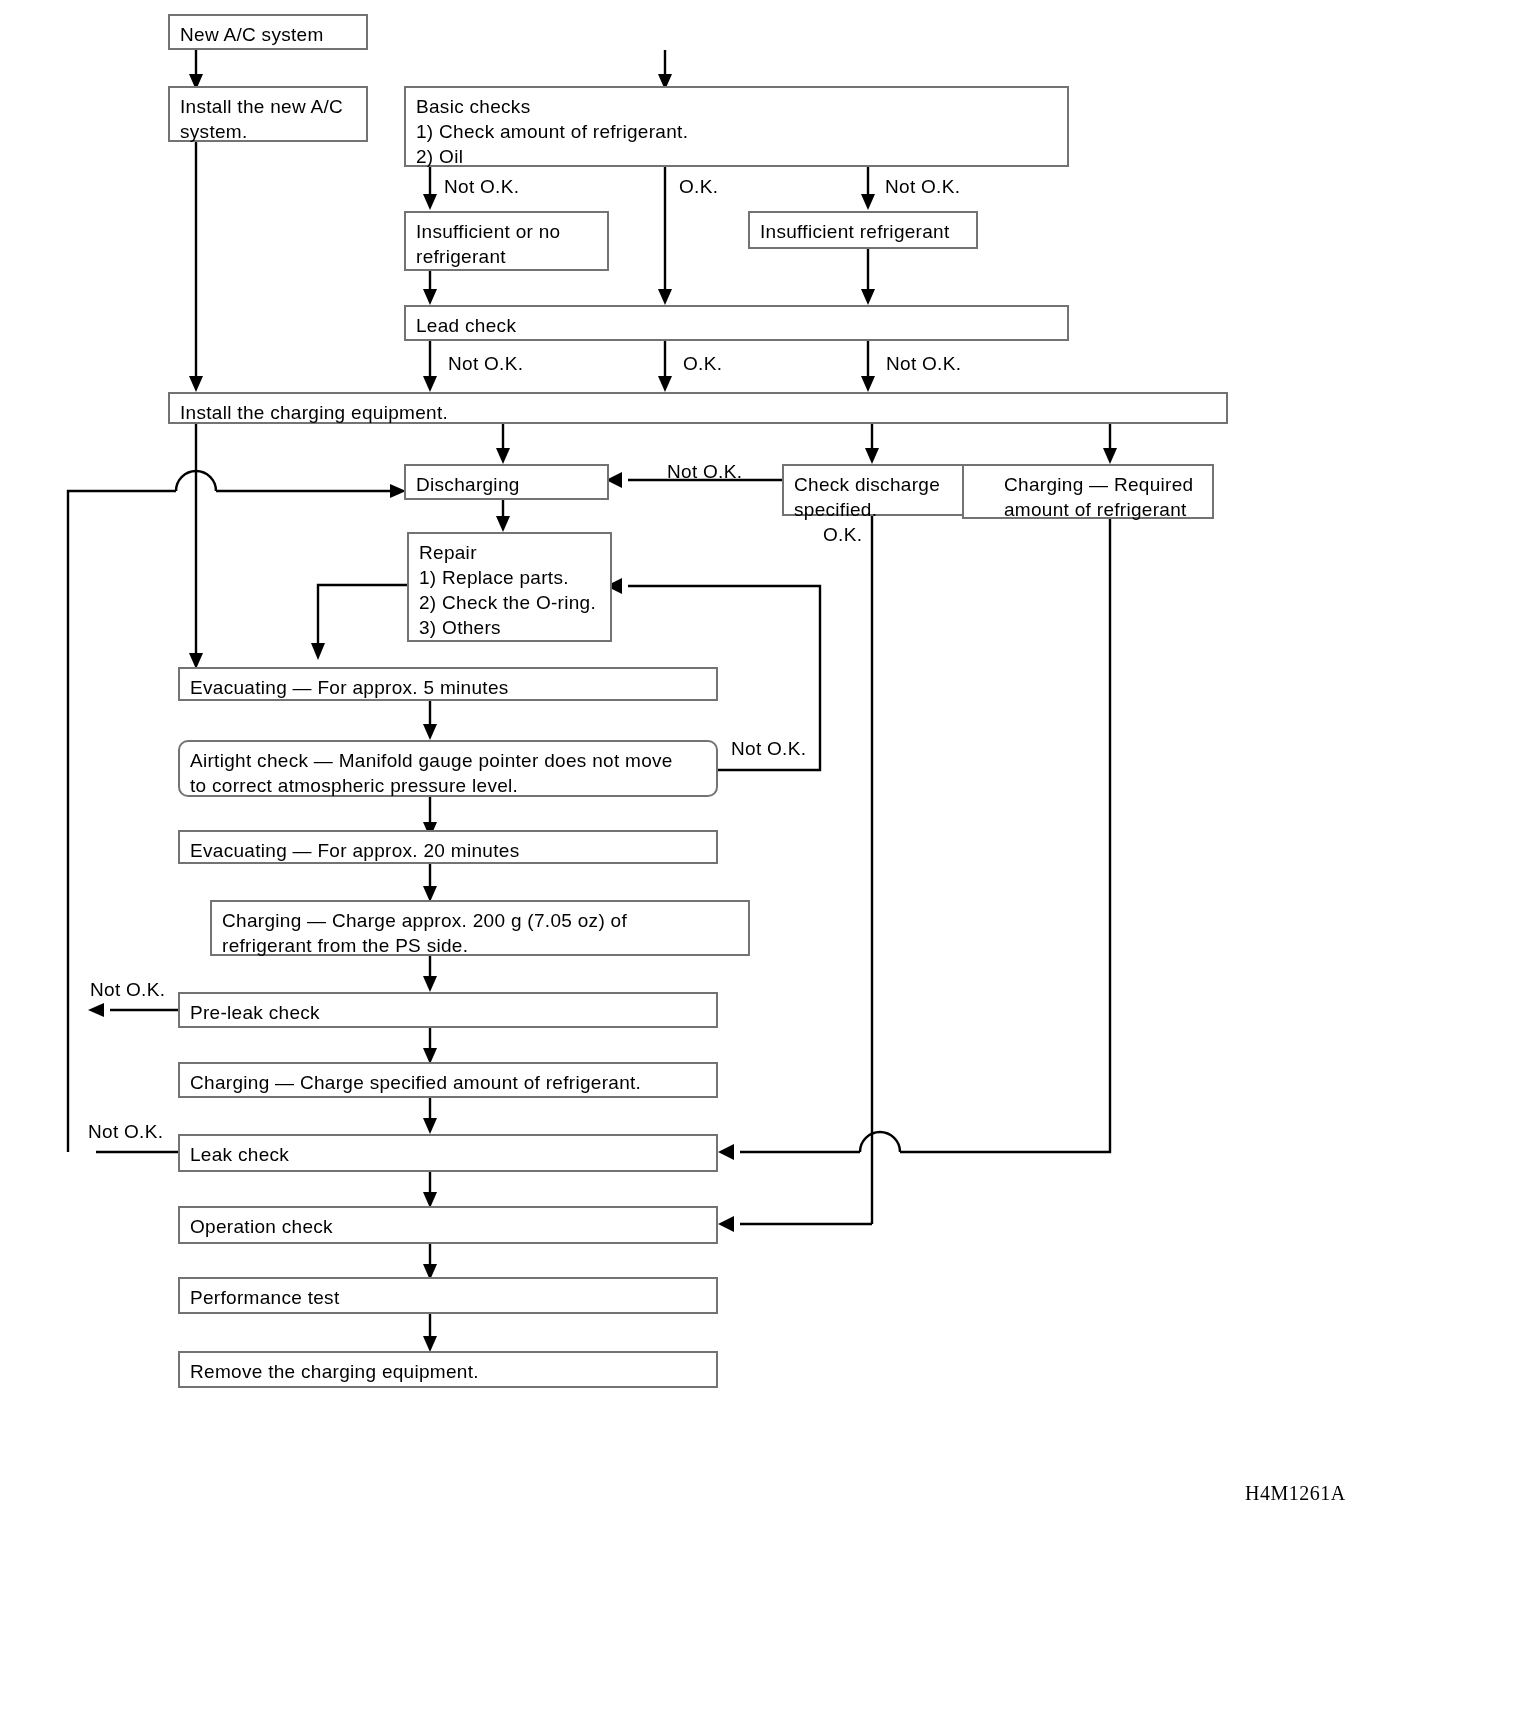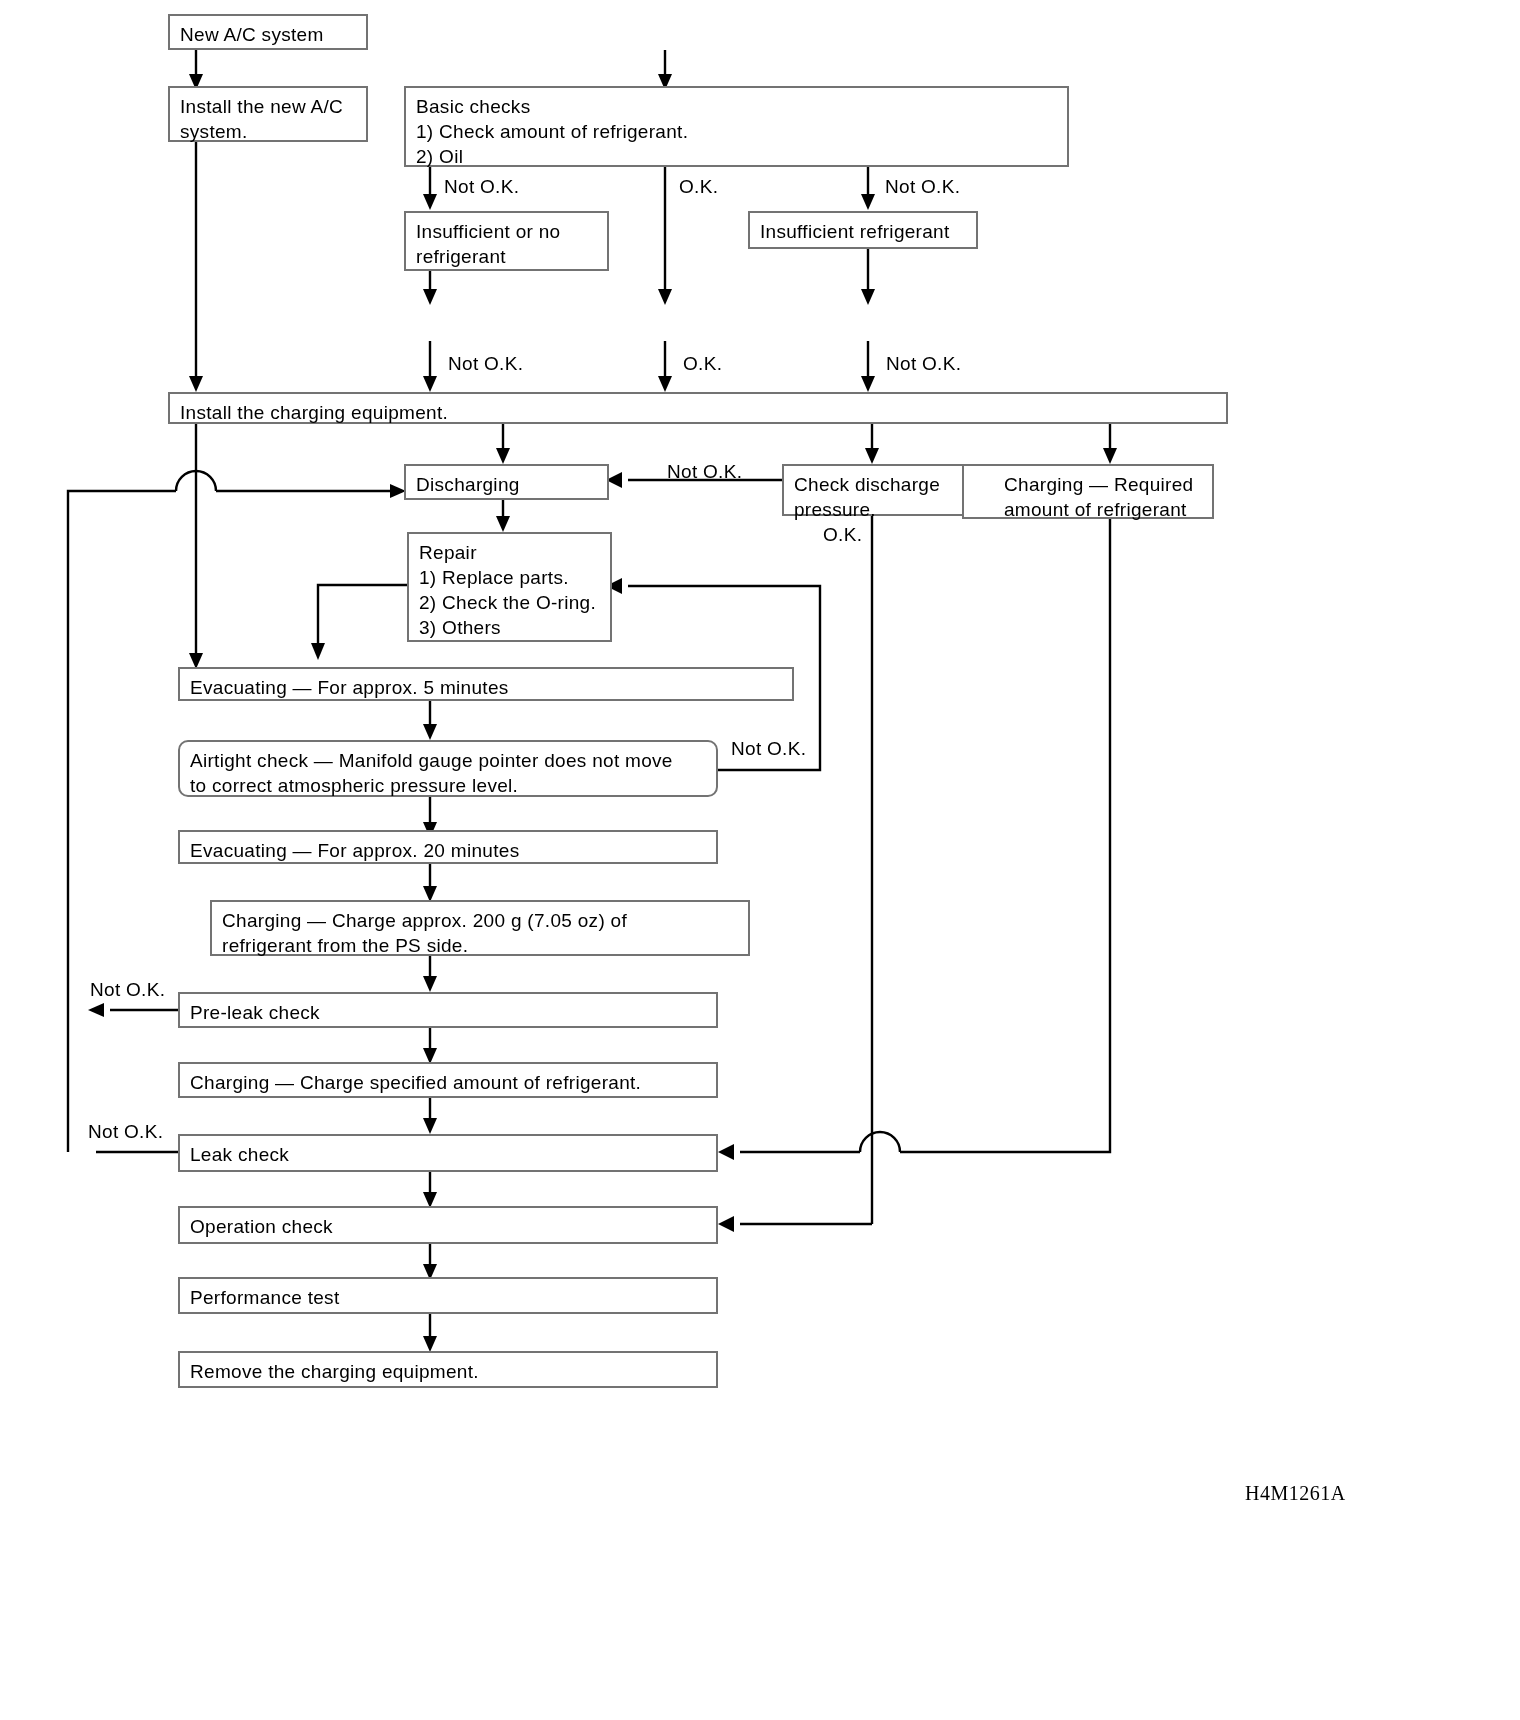--- a/index.html
+++ b/index.html
@@ -185,37 +185,38 @@
 
   <div class="box" style="left:404px; top:86px; width:665px; height:81px;">Basic checks
 1) Check amount of refrigerant.
 2) Oil</div>
 
   <div class="box" style="left:404px; top:211px; width:205px; height:60px;">Insufficient or no
 refrigerant</div>
 
   <div class="box" style="left:748px; top:211px; width:230px; height:38px;">Insufficient refrigerant</div>
 
+  <div class="box" style="left:404px; top:305px; width:665px; height:36px;">Lead check</div>
 
   <div class="box" style="left:168px; top:392px; width:1060px; height:32px;">Install the charging equipment.</div>
 
   <div class="box" style="left:404px; top:464px; width:205px; height:36px;">Discharging</div>
 
   <div class="box" style="left:782px; top:464px; width:200px; height:52px;">Check discharge
-pressure.</div>
+specified.</div>
 
   <div class="box" style="left:962px; top:464px; width:252px; height:55px;padding-left:40px;">Charging — Required
 amount of refrigerant</div>
 
   <div class="box" style="left:407px; top:532px; width:205px; height:110px;">Repair
 1) Replace parts.
 2) Check the O-ring.
 3) Others</div>
 
-  <div class="box" style="left:178px; top:667px; width:616px; height:34px;">Evacuating — For approx. 5 minutes</div>
+  <div class="box" style="left:178px; top:667px; width:540px; height:34px;">Evacuating — For approx. 5 minutes</div>
 
   <div class="box" style="left:178px; top:740px; width:540px; height:57px;border-radius:10px;">Airtight check — Manifold gauge pointer does not move
 to correct atmospheric pressure level.</div>
 
   <div class="box" style="left:178px; top:830px; width:540px; height:34px;">Evacuating — For approx. 20 minutes</div>
 
   <div class="box" style="left:178px; top:900px; width:540px; height:56px;margin-left:32px;">Charging — Charge approx. 200 g (7.05 oz) of
 refrigerant from the PS side.</div>
 
   <div class="box" style="left:178px; top:992px; width:540px; height:36px;">Pre-leak check</div>

